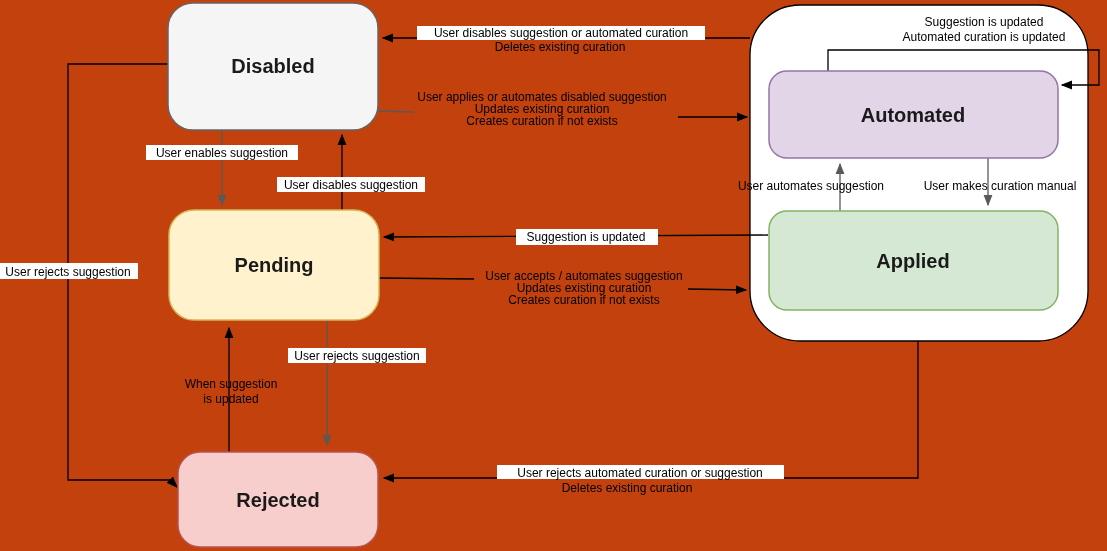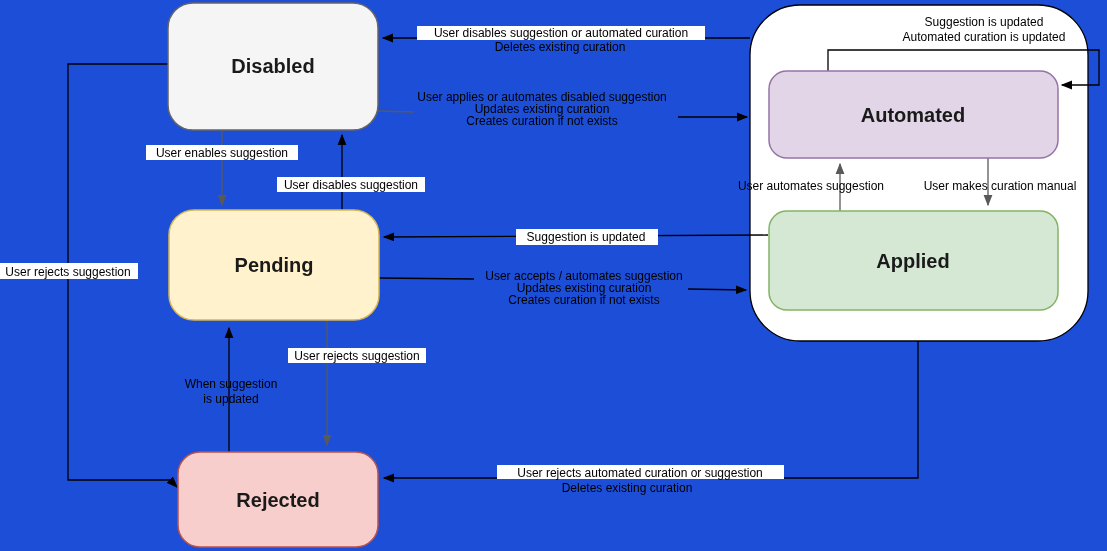--- a/index.html
+++ b/index.html
@@ -1,17 +1,17 @@
 <!DOCTYPE html>
 <html><head>
 <meta charset="utf-8">
 <style>
   html,body{margin:0;padding:0;background:#ffffff;}
   body{font-family:"Liberation Sans",sans-serif;}
-  .stage{position:relative;width:1107px;height:551px;background:#1d4ed8;overflow:hidden;text-align:center;}
+  .stage{position:relative;width:1107px;height:551px;background:#c2410c;overflow:hidden;text-align:center;}
   svg text{font-family:"Liberation Sans",sans-serif;}
   .edge-label{font-size:12px;fill:#000;}
   .state-title{font-size:20px;font-weight:bold;fill:#1a1a1a;}
 </style>
 </head>
 <body>
 
 <div class="stage">
 <svg width="1107" height="551" viewBox="0 0 1107 551">
   <defs>

